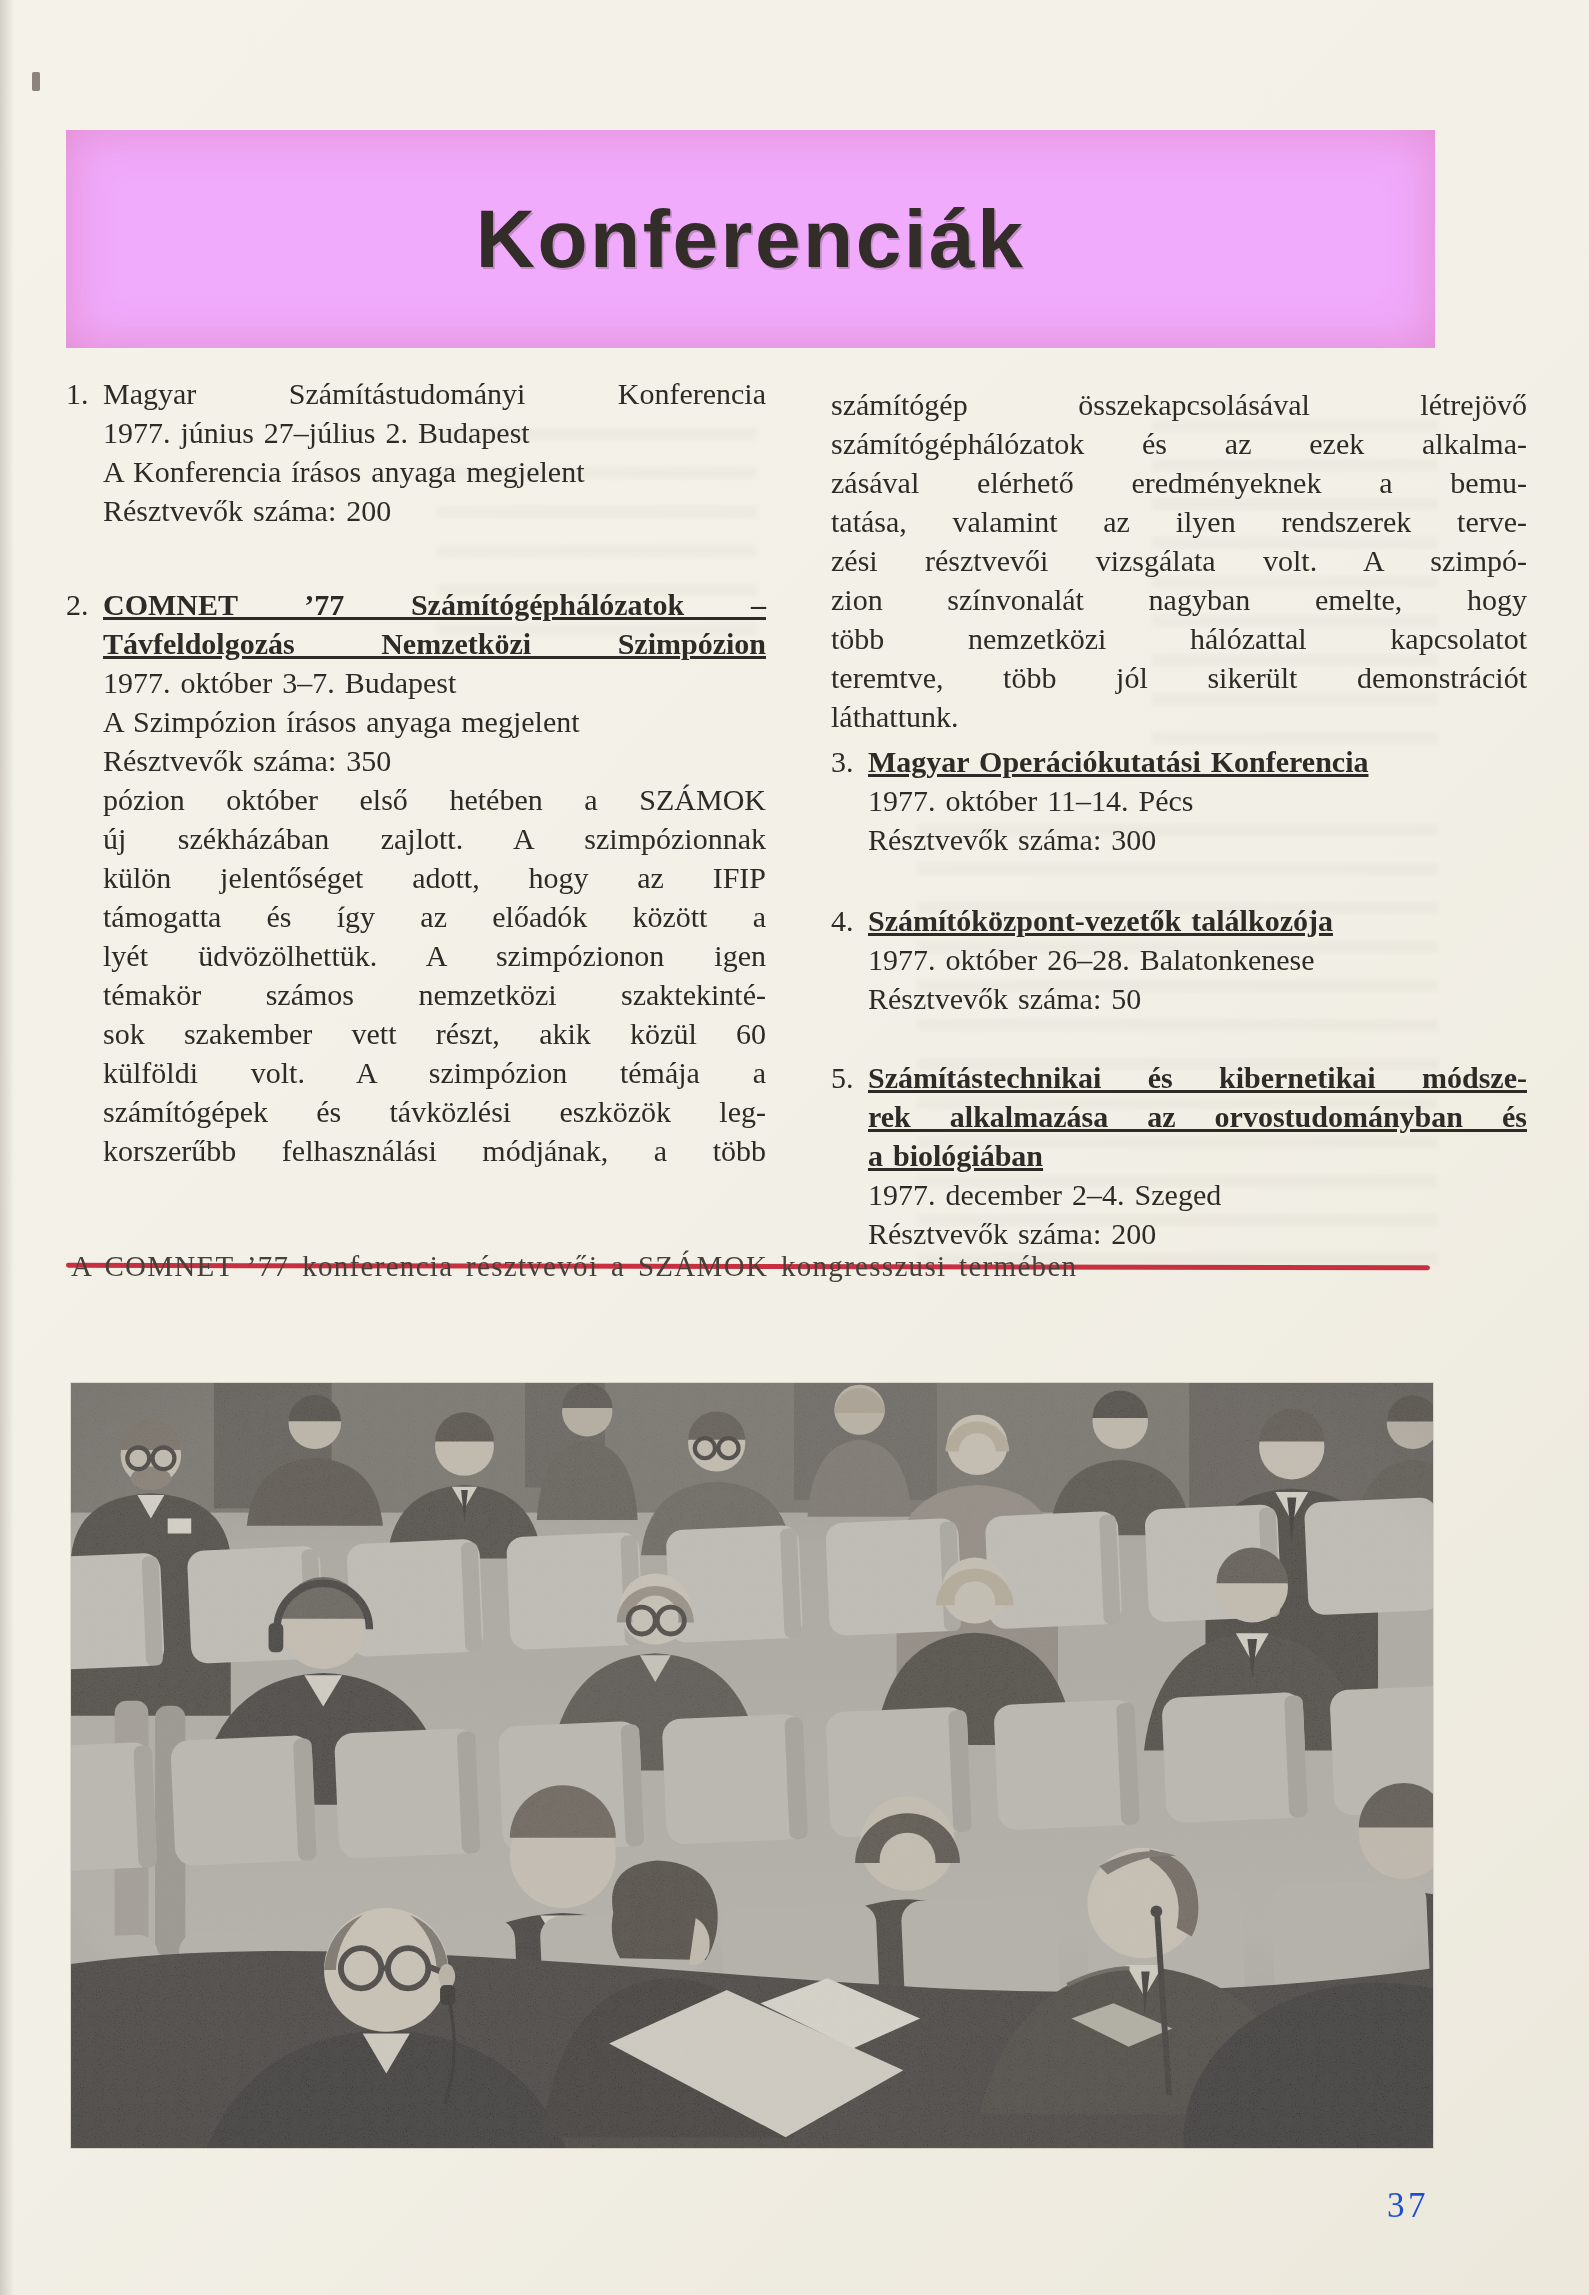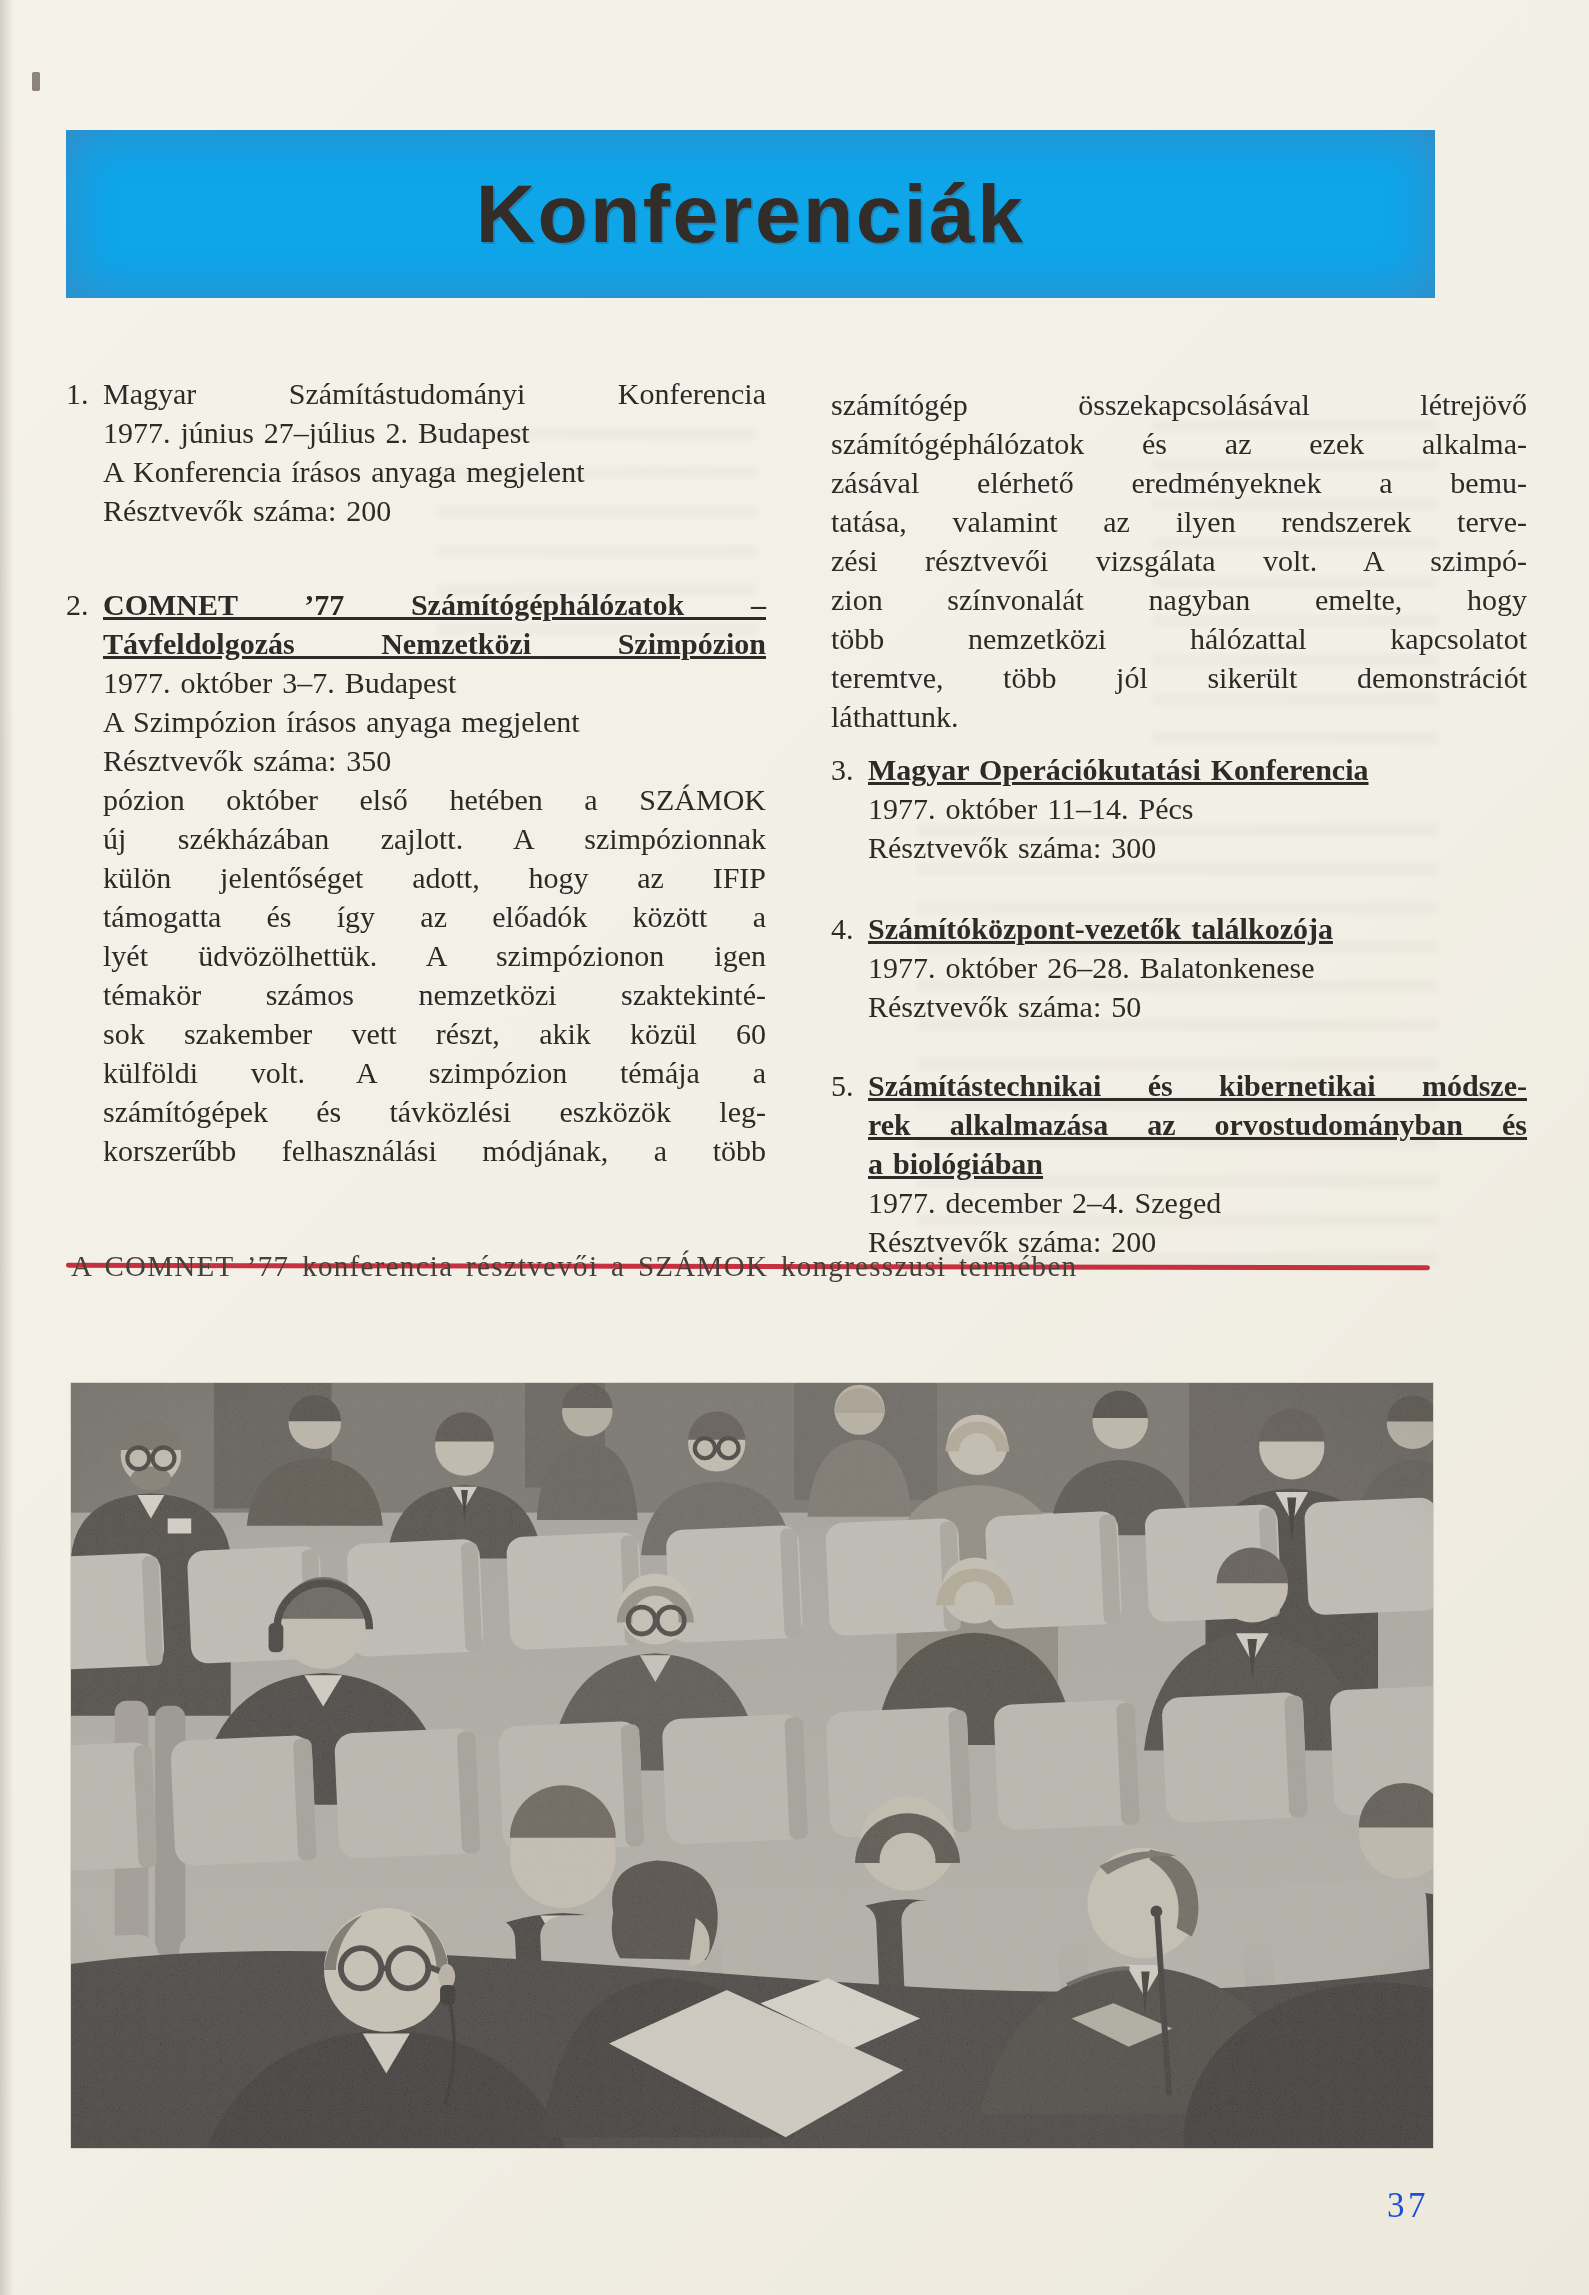--- a/index.html
+++ b/index.html
@@ -11,41 +11,41 @@
   }
   .page-edge {
     position: absolute; left: 0; top: 0; width: 13.5px; height: 100%;
     background: linear-gradient(90deg, rgba(90,80,70,.22), rgba(90,80,70,0));
   }
   .speck {
     position: absolute; left: 32px; top: 72px; width: 8.4px; height: 18.5px;
     background: #6a5f55; opacity: .75; border-radius: 1.7px;
   }
   .banner {
-    position: absolute; left: 66px; top: 130px; width: 1369px; height: 168px;
-    background: #0ea5e9;
+    position: absolute; left: 66px; top: 130px; width: 1369px; height: 218px;
+    background: #f0abfc;
     display: flex; align-items: center; justify-content: center;
     box-shadow: inset 0 0 50px rgba(190,50,75,.25);
   }
   .banner-title {
     font-family: "Liberation Sans", sans-serif; font-weight: bold;
     font-size: 82px; letter-spacing: 2.5px; color: #332d29;
     text-shadow: 1.7px 1.7px 0 rgba(60,40,40,.25);
   }
   .col {
     position: absolute; font-size: 30px; line-height: 39px; word-spacing: 2.5px;
   }
   .col-left  { left: 66px;  top: 374px; width: 700px; }
   .col-right { left: 831px; top: 385px; width: 696px; }
   .item { position: relative; padding-left: 37px; }
   .num  { position: absolute; left: 0; top: 0; }
   .bold-title { font-weight: bold; text-decoration: underline; }
   .jline { text-align: justify; text-align-last: justify; }
   .mb-item1 { margin-bottom: 55px; }
-  .mb-cont  { margin-bottom: 14px; }
+  .mb-cont  { margin-bottom: 6px; }
   .mb-item3 { margin-bottom: 42px; }
   .mb-item4 { margin-bottom: 40px; }
   .divider {
     position: absolute; left: 66px; top: 1264px; width: 1364px; height: 5px;
     background: #c8303f; border-radius: 2.5px; transform: rotate(0.10deg);
   }
   .caption {
     position: absolute; left: 71px; top: 1250px; width: 1177px;
     font-size: 29px; letter-spacing: 1.3px; word-spacing: 4.2px; color: #46403a;
   }

